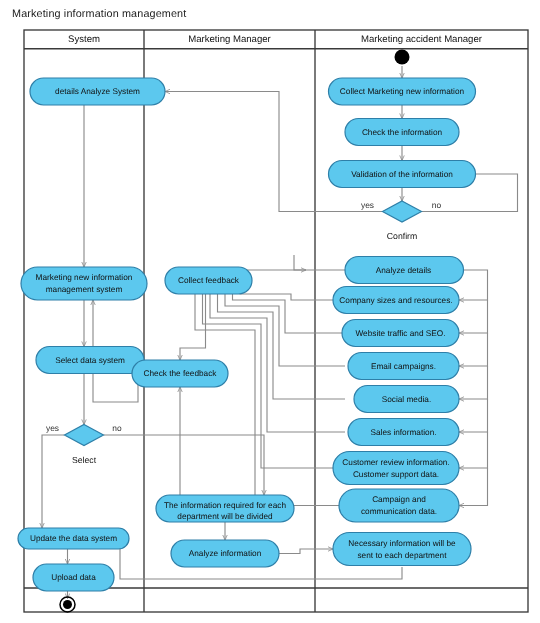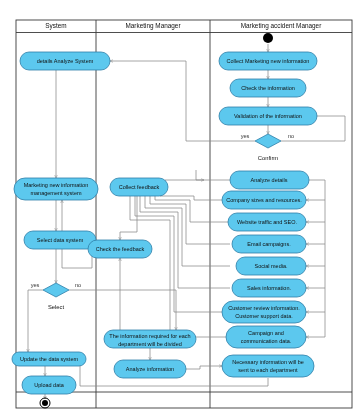--- a/index.html
+++ b/index.html
@@ -14,20 +14,21 @@
   .act{fill:#5CC8EE;stroke:#2E7FA8;stroke-width:.8;}
   .dec{fill:#5CC8EE;stroke:#2E7FA8;stroke-width:.8;}
   .lane{fill:none;stroke:#3a3a3a;stroke-width:.9;}
   .edge{fill:none;stroke:#8a8a8a;stroke-width:.75;}
 </style>
 </head>
 <body>
 
 <div id="stage">
 
+  <div id="title">Marketing information management</div>
 
   <svg viewBox="0 0 360 415">
     <defs>
       <marker id="ah" viewBox="0 0 10 10" refX="9" refY="5" markerWidth="5" markerHeight="5" orient="auto-start-reverse">
         <path d="M0,1 L9,5 L0,9" fill="none" stroke="#8a8a8a" stroke-width="1.4"></path>
       </marker>
     </defs>
 
     <g>
       <rect class="lane" x="16" y="20" width="336" height="388"></rect>

